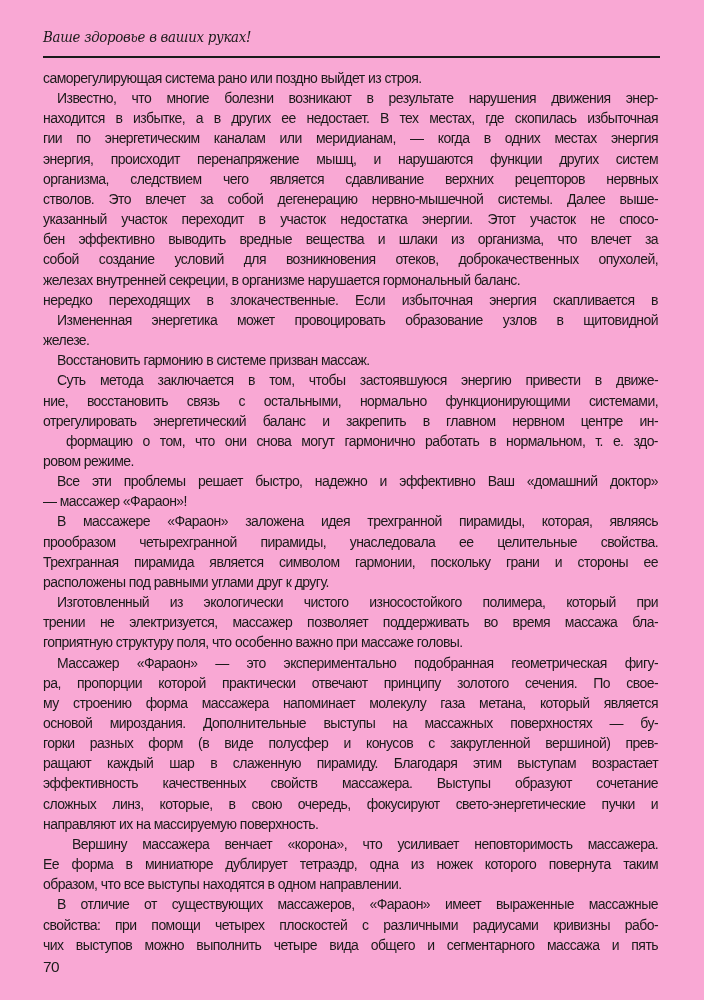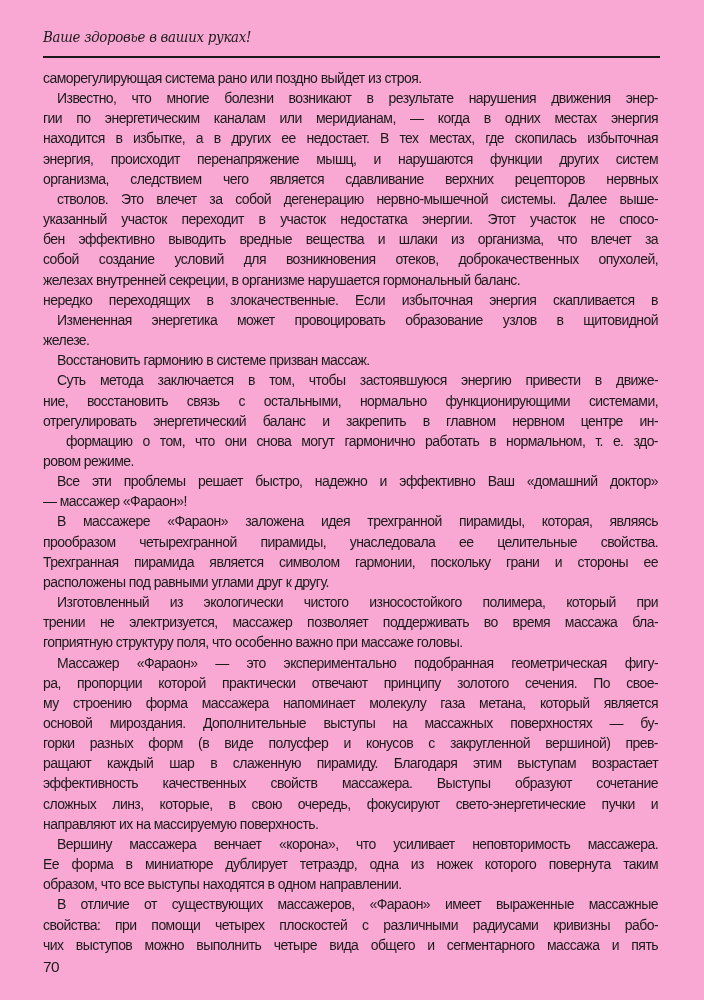--- a/index.html
+++ b/index.html
@@ -42,25 +42,25 @@
 <div class="page">
   <div class="running-head">Ваше здоровье в ваших руках!</div>
   <div class="head-rule"></div>
 
   <div class="body" id="body-text">
       <div class="paragraph">
         <div class="line last" style="white-space: nowrap;"><span style="white-space: nowrap;">саморегулирующая система рано или поздно выйдет из строя.</span></div>
       </div>
       <div class="paragraph">
         <div class="line indent" style="white-space: nowrap;"><span style="white-space: nowrap; word-spacing: 0px;">Известно, что многие болезни возникают в результате нарушения движения энер-</span></div>
+        <div class="line" style="white-space: nowrap;"><span style="white-space: nowrap; word-spacing: 0px;">находится в избытке, а в других ее недостает. В тех местах, где скопилась избыточная</span></div>
         <div class="line" style="white-space: nowrap;"><span style="white-space: nowrap; word-spacing: 0px;">гии по энергетическим каналам или меридианам, — когда в одних местах энергия</span></div>
-        <div class="line" style="white-space: nowrap;"><span style="white-space: nowrap; word-spacing: 0px;">находится в избытке, а в других ее недостает. В тех местах, где скопилась избыточная</span></div>
         <div class="line" style="white-space: nowrap;"><span style="white-space: nowrap; word-spacing: 0px;">энергия, происходит перенапряжение мышц, и нарушаются функции других систем</span></div>
         <div class="line" style="white-space: nowrap;"><span style="white-space: nowrap; word-spacing: 0px;">организма, следствием чего является сдавливание верхних рецепторов нервных</span></div>
-        <div class="line" style="white-space: nowrap; margin-left: 14px;"><span style="white-space: nowrap; word-spacing: 0px;">стволов. Это влечет за собой дегенерацию нервно-мышечной системы. Далее выше-</span></div>
+        <div class="line" style="white-space: nowrap;"><span style="white-space: nowrap; word-spacing: 0px;">стволов. Это влечет за собой дегенерацию нервно-мышечной системы. Далее выше-</span></div>
         <div class="line" style="white-space: nowrap;"><span style="white-space: nowrap; word-spacing: 0px;">указанный участок переходит в участок недостатка энергии. Этот участок не спосо-</span></div>
         <div class="line" style="white-space: nowrap;"><span style="white-space: nowrap; word-spacing: 0px;">бен эффективно выводить вредные вещества и шлаки из организма, что влечет за</span></div>
         <div class="line" style="white-space: nowrap;"><span style="white-space: nowrap; word-spacing: 0px;">собой создание условий для возникновения отеков, доброкачественных опухолей,</span></div>
         <div class="line last" style="white-space: nowrap;"><span style="white-space: nowrap;">железах внутренней секреции, в организме нарушается гормональный баланс.</span></div>
         <div class="line" style="white-space: nowrap;"><span style="white-space: nowrap; word-spacing: 0px;">нередко переходящих в злокачественные. Если избыточная энергия скапливается в</span></div>
       </div>
       <div class="paragraph">
         <div class="line indent" style="white-space: nowrap;"><span style="white-space: nowrap; word-spacing: 0px;">Измененная энергетика может провоцировать образование узлов в щитовидной</span></div>
         <div class="line last" style="white-space: nowrap;"><span style="white-space: nowrap;">железе.</span></div>
       </div>
@@ -94,21 +94,21 @@
         <div class="line" style="white-space: nowrap;"><span style="white-space: nowrap; word-spacing: 0px;">ра, пропорции которой практически отвечают принципу золотого сечения. По свое-</span></div>
         <div class="line" style="white-space: nowrap;"><span style="white-space: nowrap; word-spacing: 0px;">му строению форма массажера напоминает молекулу газа метана, который является</span></div>
         <div class="line" style="white-space: nowrap;"><span style="white-space: nowrap; word-spacing: 0px;">основой мироздания. Дополнительные выступы на массажных поверхностях — бу-</span></div>
         <div class="line" style="white-space: nowrap;"><span style="white-space: nowrap; word-spacing: 0px;">горки разных форм (в виде полусфер и конусов с закругленной вершиной) прев-</span></div>
         <div class="line" style="white-space: nowrap;"><span style="white-space: nowrap; word-spacing: 0px;">ращают каждый шар в слаженную пирамиду. Благодаря этим выступам возрастает</span></div>
         <div class="line" style="white-space: nowrap;"><span style="white-space: nowrap; word-spacing: 0px;">эффективность качественных свойств массажера. Выступы образуют сочетание</span></div>
         <div class="line" style="white-space: nowrap;"><span style="white-space: nowrap; word-spacing: 0px;">сложных линз, которые, в свою очередь, фокусируют свето-энергетические пучки и</span></div>
         <div class="line last" style="white-space: nowrap;"><span style="white-space: nowrap;">направляют их на массируемую поверхность.</span></div>
       </div>
       <div class="paragraph">
-        <div class="line indent" style="white-space: nowrap;"><span style="white-space: nowrap; word-spacing: 0px;">Вершину массажера венчает «корона», что усиливает неповторимость массажера.</span></div>
+        <div class="line indent" style="white-space: nowrap;"><span style="white-space: nowrap; word-spacing: 0px; margin-left: 15px;">Вершину массажера венчает «корона», что усиливает неповторимость массажера.</span></div>
         <div class="line" style="white-space: nowrap;"><span style="white-space: nowrap; word-spacing: 0px;">Ее форма в миниатюре дублирует тетраэдр, одна из ножек которого повернута таким</span></div>
         <div class="line last" style="white-space: nowrap;"><span style="white-space: nowrap;">образом, что все выступы находятся в одном направлении.</span></div>
       </div>
       <div class="paragraph">
         <div class="line indent" style="white-space: nowrap;"><span style="white-space: nowrap; word-spacing: 0px;">В отличие от существующих массажеров, «Фараон» имеет выраженные массажные</span></div>
         <div class="line" style="white-space: nowrap;"><span style="white-space: nowrap; word-spacing: 0px;">свойства: при помощи четырех плоскостей с различными радиусами кривизны рабо-</span></div>
         <div class="line" style="white-space: nowrap;"><span style="white-space: nowrap; word-spacing: 0px;">чих выступов можно выполнить четыре вида общего и сегментарного массажа и пять</span></div>
       </div>
     </div>
 

